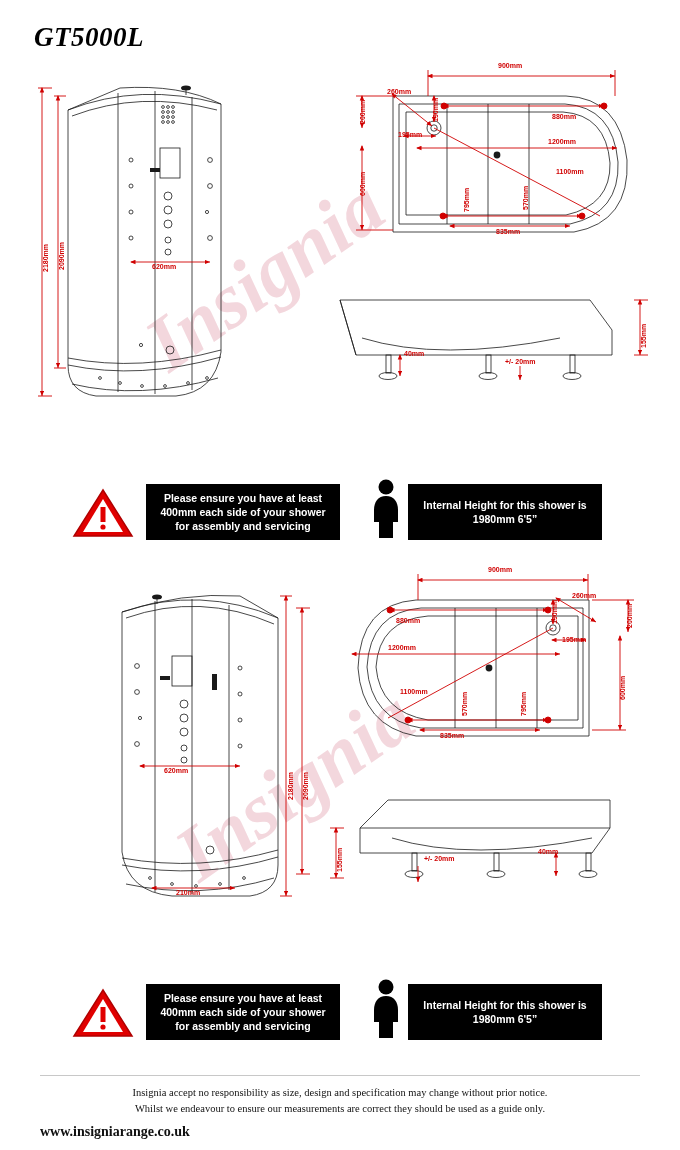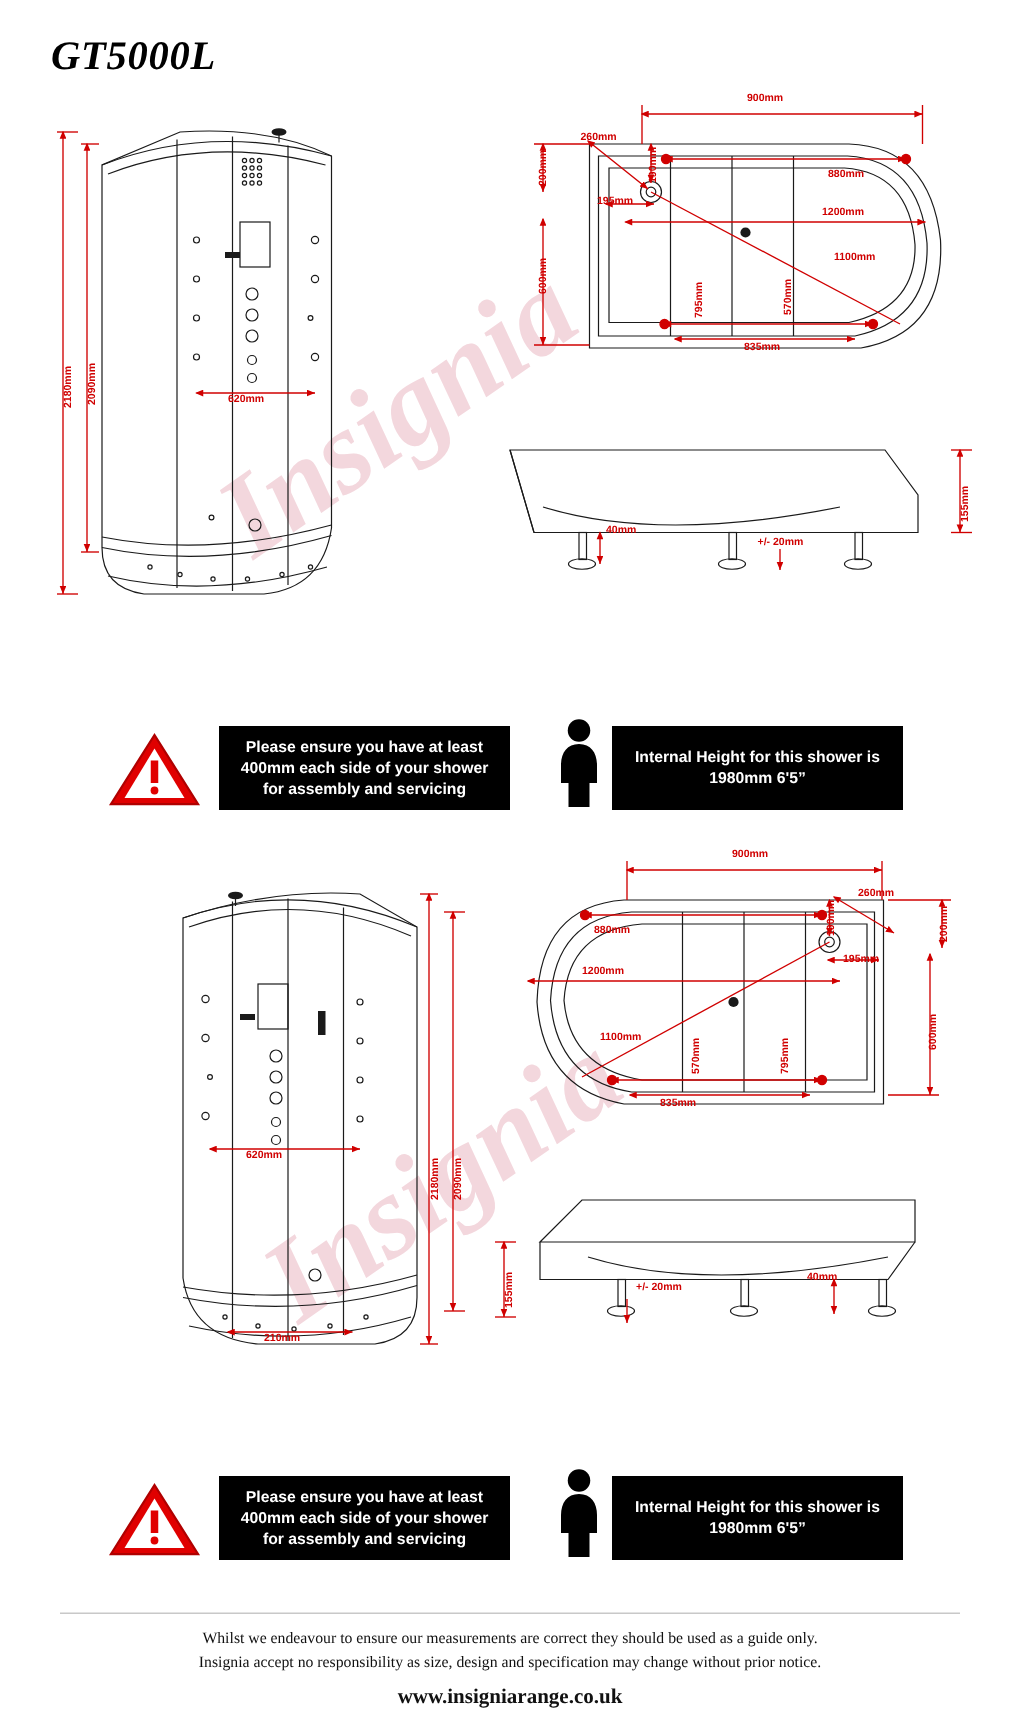--- a/index.html
+++ b/index.html
@@ -72,21 +72,21 @@
     background:#c8c8c8;
   }
   .footer-text{
     position:absolute;left:40px;top:1085px;width:600px;
     text-align:center;font-size:10.5px;line-height:1.5;
     font-family:"Liberation Serif", serif;
     color:#111;
   }
   .footer-url{
     position:absolute;left:40px;top:1124px;width:600px;
-    text-align:center;font-size:14px;font-weight:bold;
+    text-align:left;font-size:14px;font-weight:bold;
     font-family:"Liberation Serif", serif;
     color:#111;
   }
 </style>
 </head>
 <body>
 
 <div class="page">
 
   <div class="title">GT5000L</div>
@@ -390,18 +390,18 @@
   <div class="notice" style="left:146px;top:984px;width:194px;height:56px;">Please ensure you have at least 400mm each side of your shower for assembly and servicing</div>
 
   <svg class="person" style="left:370px;top:978px;" width="32" height="62" viewBox="0 0 32 62">
     <circle cx="16" cy="9" r="7.5" fill="#000"></circle>
     <path d="M16,18 C24,18 28,24 28,32 L28,44 L23,44 L23,60 L9,60 L9,44 L4,44 L4,32 C4,24 8,18 16,18 Z" fill="#000"></path>
   </svg>
   <div class="notice" style="left:408px;top:984px;width:194px;height:56px;">Internal Height for this shower is 1980mm 6'5”</div>
 
   <div class="footline"></div>
   <div class="footer-text">
+    <div>Insignia accept no responsibility as size, design and specification may change without prior notice.</div>
     <div>Whilst we endeavour to ensure our measurements are correct they should be used as a guide only.</div>
-    <div>Insignia accept no responsibility as size, design and specification may change without prior notice.</div>
   </div>
   <div class="footer-url">www.insigniarange.co.uk</div>
 
 </div>
 
 </body></html>

